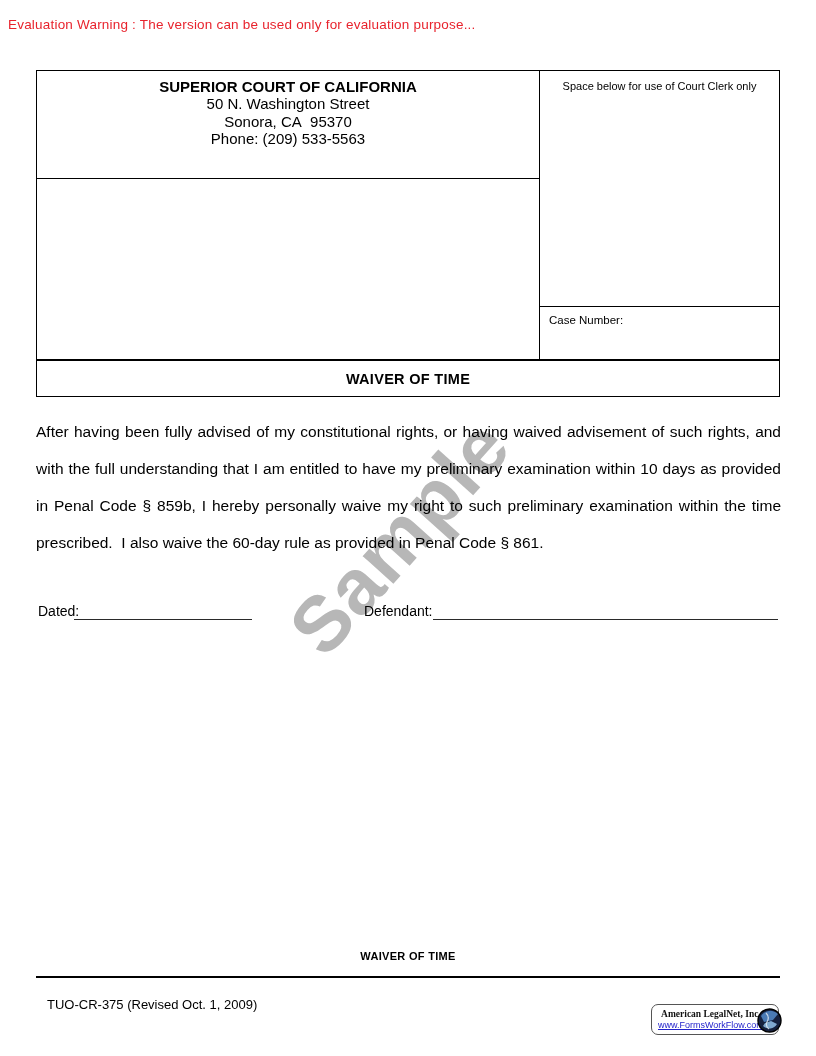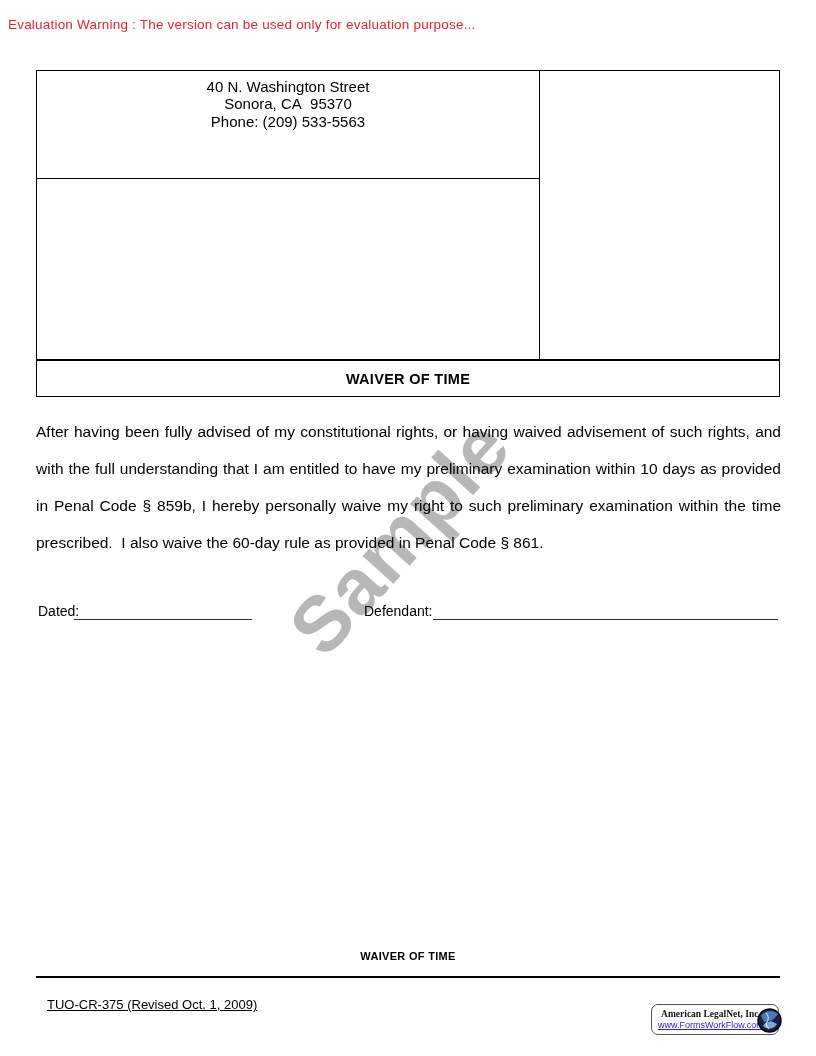--- a/index.html
+++ b/index.html
@@ -64,21 +64,21 @@
   .defendant-lbl { left:328px; }
   .sig-line { position:absolute; top:0; height:20px; border-bottom:1px solid #2a2a2a; }
   .dated-line { left:38px; width:178px; }
   .defendant-line { left:397px; width:345px; }
   .footer-title {
     position:absolute; left:0; top:950px; width:816px; text-align:center;
     font-size:11px; font-weight:bold; letter-spacing:.3px; z-index:2;
   }
   .footer-rule { position:absolute; left:36px; top:976px; width:744px; border-top:2px solid #000; z-index:2; }
   .adoption-line { position:absolute; left:47px; top:981px; font-size:13px; z-index:2; }
-  .revision-line { position:absolute; left:47px; top:997px; font-size:13px; z-index:2;text-decoration:underline; }
+  .revision-line { position:absolute; left:47px; top:997px; font-size:13px; z-index:2; }
   .page-label { position:absolute; left:36px; top:981px; width:730px; text-align:right; font-size:13px; z-index:2; }
   .logo-box {
     position:absolute; left:651px; top:1004px; width:128px; height:31px;
     border:1.5px solid #555; border-radius:7px; z-index:2;
     display:flex; align-items:center; padding-left:6px; background:#fff;
   }
   .logo-texts { display:flex; flex-direction:column; align-items:center; line-height:11px; }
   .logo-company { font-family:"Liberation Serif", serif; font-weight:bold; font-size:9.5px; color:#111; }
   .logo-url { font-size:9px; color:#2323cc; text-decoration:underline; cursor:pointer; }
   .globe { position:absolute; right:-4px; top:3px; width:25px; height:25px; }
@@ -87,23 +87,32 @@
 <body>
 
 <div class="page">
 
   <div class="eval-warning">Evaluation Warning : The version can be used only for evaluation purpose...</div>
 
 
   <div class="form-table">
     <div class="left-col">
       <div class="court-header">
-        <div>40 N. Washington Street</div>
+        <div class="bold">SUPERIOR COURT OF CALIFORNIA</div>
+        <div>50 N. Washington Street</div>
         <div>Sonora, CA&nbsp; 95370</div>
         <div>Phone: (209) 533-5563</div>
+      </div>
+    </div>
+    <div class="right-col">
+      <div class="clerk-space">
+        <span>Space below for use of Court Clerk only</span>
+      </div>
+      <div class="case-number">
+        <span>Case Number:</span>
       </div>
     </div>
   </div>
 
   <div class="title-bar">
     <span>WAIVER OF TIME</span>
   </div>
 
   <div class="watermark">Sample</div>
 

